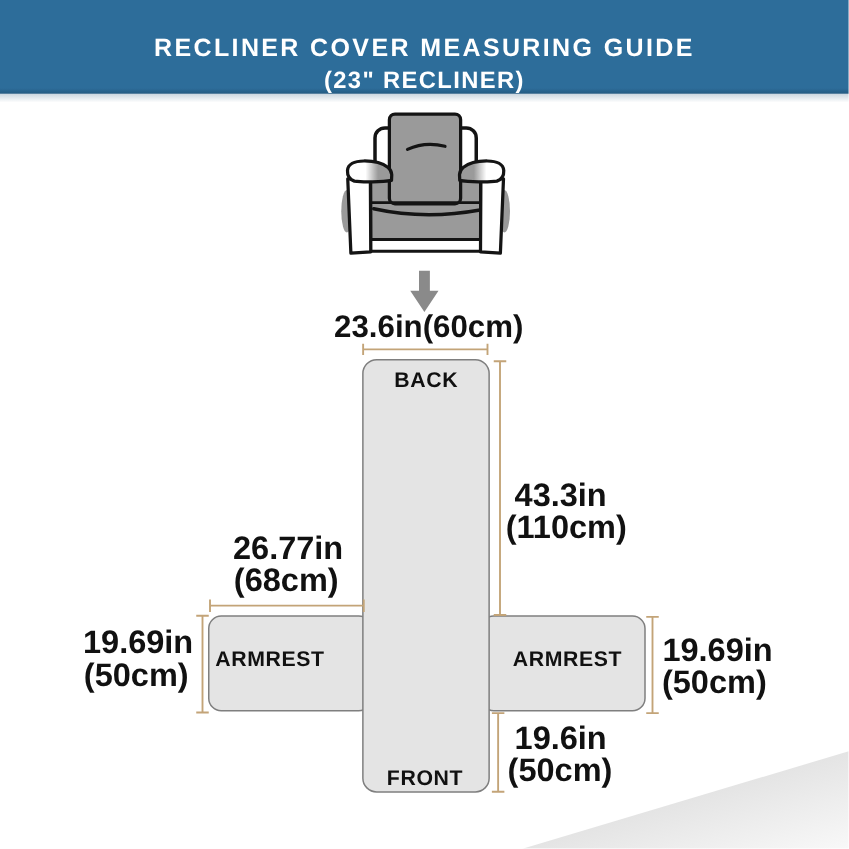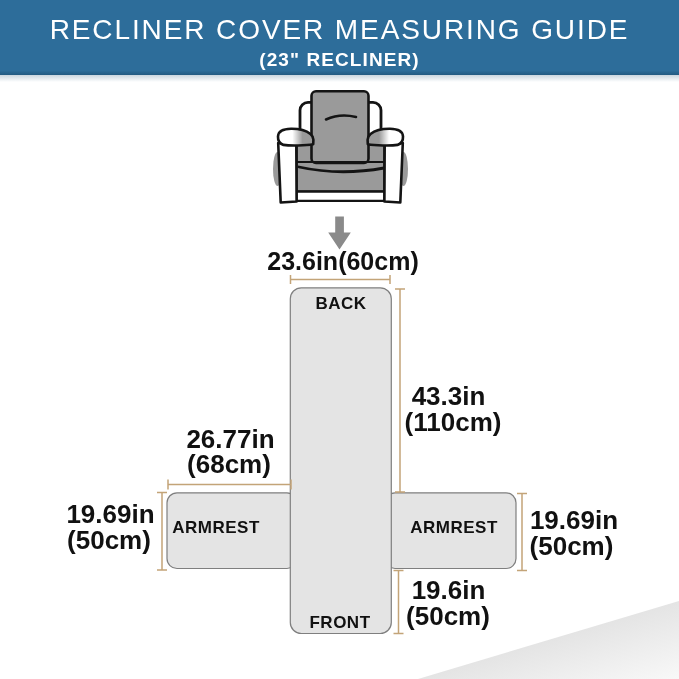--- a/index.html
+++ b/index.html
@@ -3,21 +3,21 @@
 <meta charset="utf-8">
 <style>
   html,body{margin:0;padding:0;}
   body{width:679px;height:679px;background:#ffffff;overflow:hidden;position:relative;
        font-family:"Liberation Sans", sans-serif;}
   .banner{position:absolute;left:0;top:0;width:679px;height:75px;
           background:linear-gradient(to bottom,#2d6d9a 0%,#2d6d9a 94%,#235a81 100%);
           color:#ffffff;text-align:center;}
   .bshadow{position:absolute;left:0;top:75px;width:679px;height:7px;
           background:linear-gradient(to bottom,rgba(45,90,125,0.25),rgba(255,255,255,0));}
-  .banner .t1{font-size:28px;font-weight:normal;letter-spacing:1.9px;margin-top:14px;}
+  .banner .t1{font-size:20px;font-weight:bold;letter-spacing:1.9px;margin-top:28px;}
   .banner .t2{font-size:19px;font-weight:bold;letter-spacing:1.1px;margin-top:3px;}
   svg{position:absolute;left:0;top:0;}
   text{font-family:"Liberation Sans", sans-serif;fill:#111111;}
   .meas{font-size:26px;font-weight:bold;}
   .lab{font-size:17px;font-weight:bold;letter-spacing:0.5px;}
 </style>
 </head>
 <body>
 <div class="banner">
   <div class="t1">RECLINER COVER MEASURING GUIDE</div>

